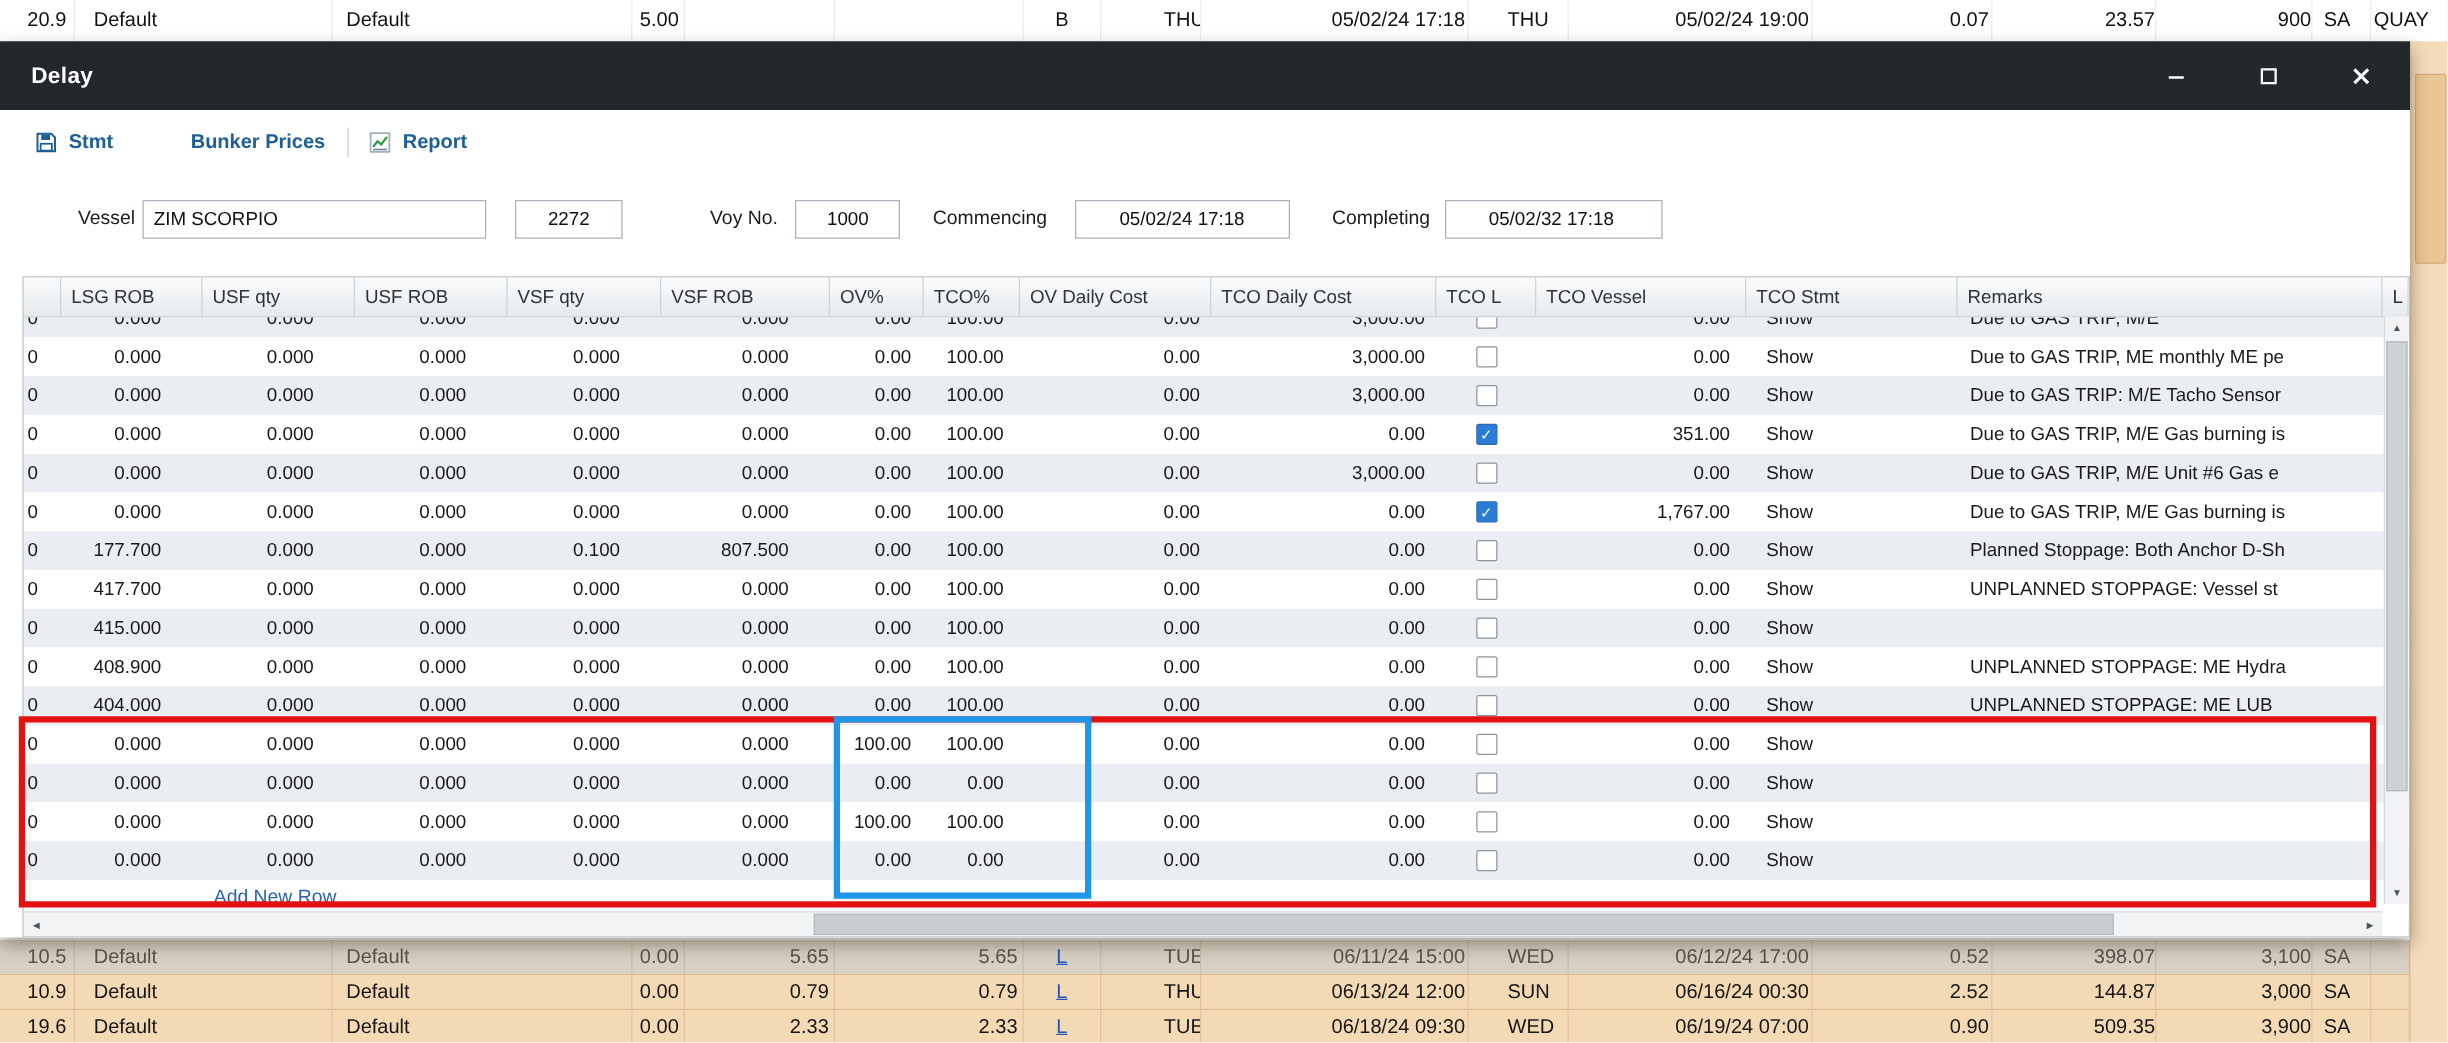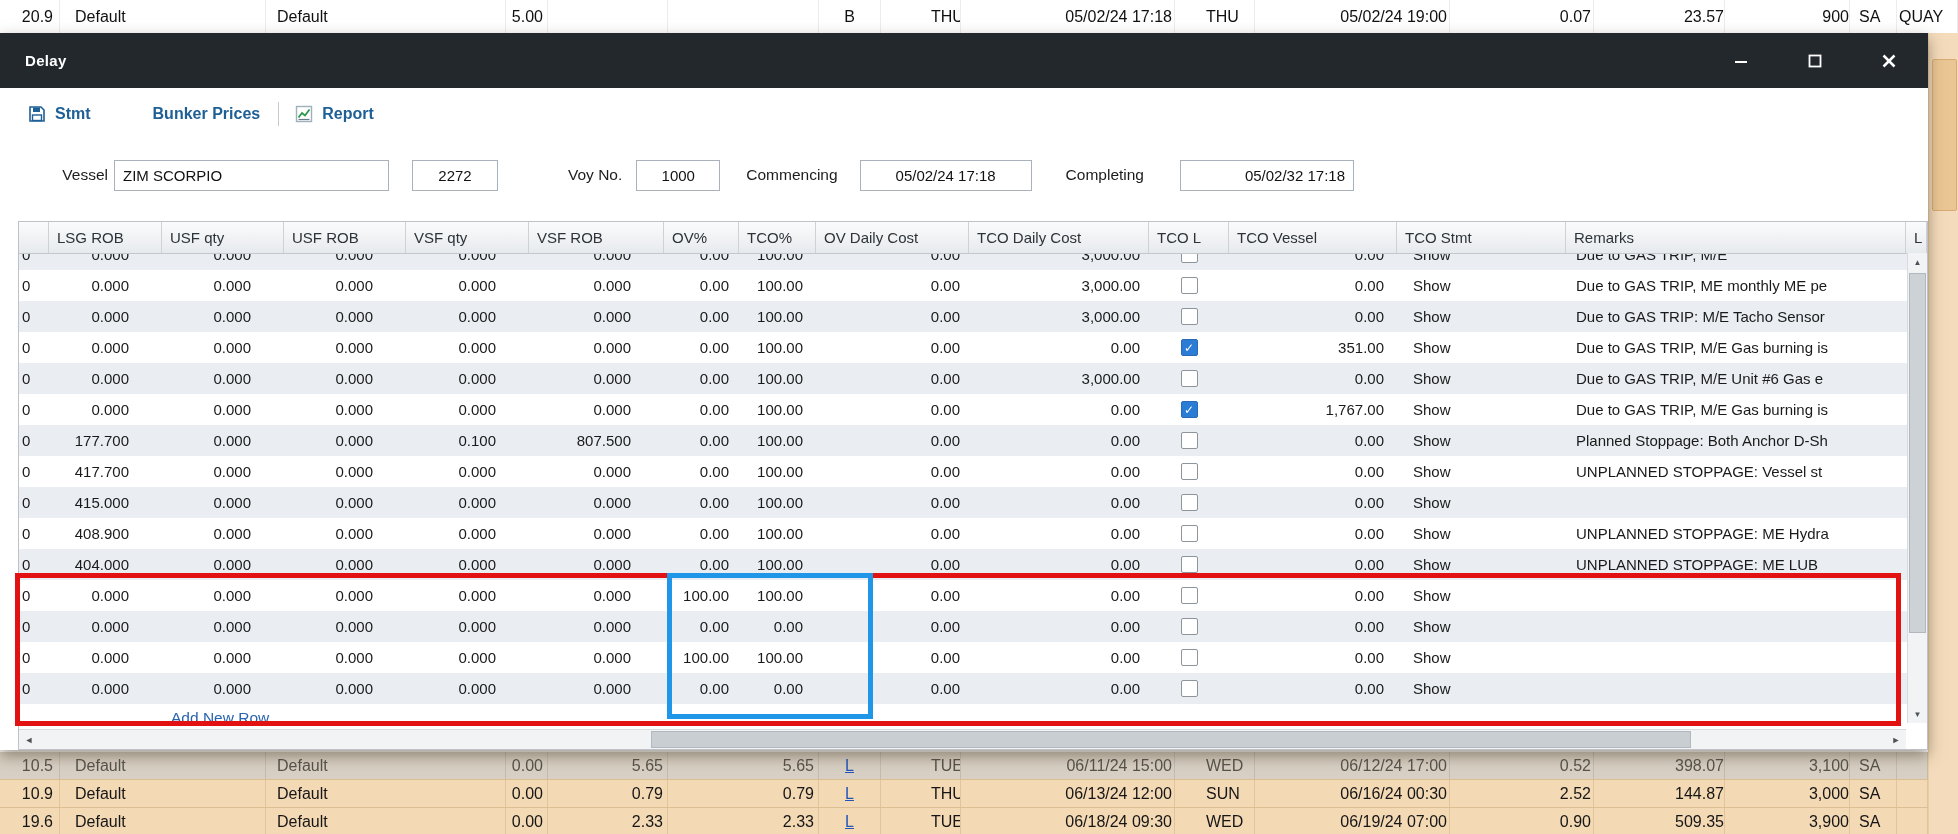--- a/index.html
+++ b/index.html
@@ -32,21 +32,21 @@
   .bg-tan .bc{border-right:1px solid #e2c49c;}
   #tan0{top:779px;} #tan1{top:807px;height:27px;}
 
   .right-strip{position:absolute;left:1928px;top:33px;width:30px;height:801px;background:#f4dbbc;border-left:1px solid #e8cda7;}
   .strip-thumb{position:absolute;left:3px;top:26px;width:23px;height:150px;background:#eac694;border:1px solid #d9ab72;border-radius:2px;}
 
   
   .dialog{position:absolute;left:0;top:33px;width:1928px;height:717px;background:#fff;
           box-shadow:0 6px 14px rgba(70,55,35,.5);}
   .titlebar{position:absolute;left:0;top:0;width:100%;height:55px;background:#23282d;color:#fff;display:flex;align-items:center;}
-  .title-text{margin-left:25px;font-size:15px;font-weight:bold;letter-spacing:.3px;}
+  .title-text{margin-left:25px;font-size:18px;font-weight:bold;letter-spacing:.3px;}
   .win-controls{position:absolute;right:28px;top:0;height:100%;display:flex;align-items:center;gap:52px;}
   .wc{width:22px;height:22px;display:flex;align-items:center;justify-content:center;cursor:pointer;}
 
   .toolbar{position:absolute;left:0;top:55px;width:100%;height:52px;background:#fff;display:flex;align-items:center;
            color:#1e6096;font-size:16px;font-weight:bold;}
   .tb-item{display:flex;align-items:center;gap:9px;cursor:pointer;}
   #tb-save{margin-left:28px;}
   #tb-bunker{margin-left:62px;}
   .tb-sep{width:1px;height:24px;background:#c9c9c9;margin:0 16px 0 18px;}
 
@@ -56,21 +56,21 @@
   #lbl-vessel{margin-left:30px;width:78px;text-align:right;}
   input.fin{height:31px;border:1px solid #a9b2ba;background:#fff;font:15px "Liberation Sans",sans-serif;
             color:#111;padding:0 8px;box-sizing:border-box;}
   #in-vessel{width:275px;margin-left:6px;}
   #in-code{width:86px;margin-left:23px;text-align:center;}
   #lbl-voy{margin-left:70px;}
   #in-voy{width:84px;margin-left:14px;text-align:center;}
   #lbl-comm{margin-left:26px;}
   #in-comm{width:172px;margin-left:22px;text-align:center;}
   #lbl-compl{margin-left:34px;}
-  #in-compl{width:174px;margin-left:36px;text-align:right;padding-left:34px;}
+  #in-compl{width:174px;margin-left:12px;text-align:left;padding-left:34px;}
 
   
   .tablewrap{position:absolute;left:18px;top:188px;width:1910px;height:529px;border:1px solid #bcc2c8;
              box-sizing:border-box;background:#fff;overflow:hidden;font-size:15px;color:#1a1a1a;}
   .grid15{display:grid;grid-template-columns:30px 113px 122px 122px 123px 135px 75px 77px 153px 180px 80px 168px 169px 340px 21px;}
   .thead{height:31px;background:linear-gradient(#fafbfc,#e7eaed);border-bottom:1px solid #c3c8cd;}
   .tc,.hc{height:100%;display:flex;align-items:center;white-space:nowrap;overflow:hidden;box-sizing:border-box;}
   .tc.c0{justify-content:flex-start;padding-left:3px;}
   .tc.c1,.tc.c2,.tc.c3,.tc.c4,.tc.c5{justify-content:flex-end;padding-right:33px;}
   .tc.c6{justify-content:flex-end;padding-right:10px;}

